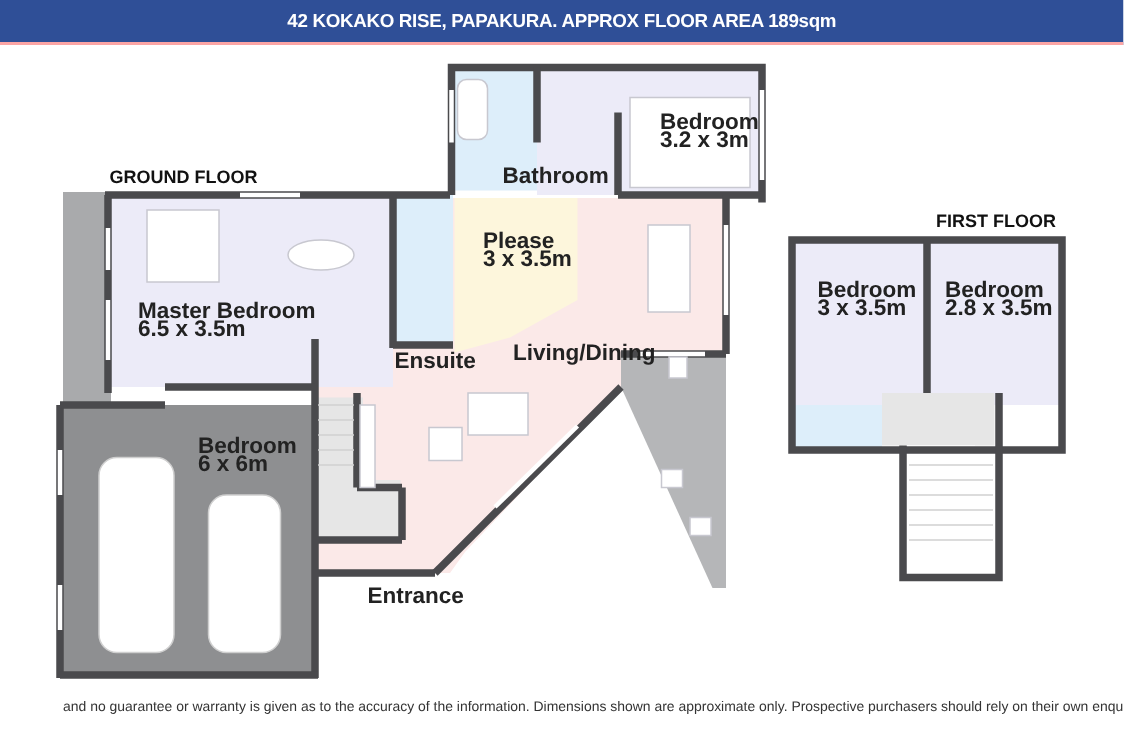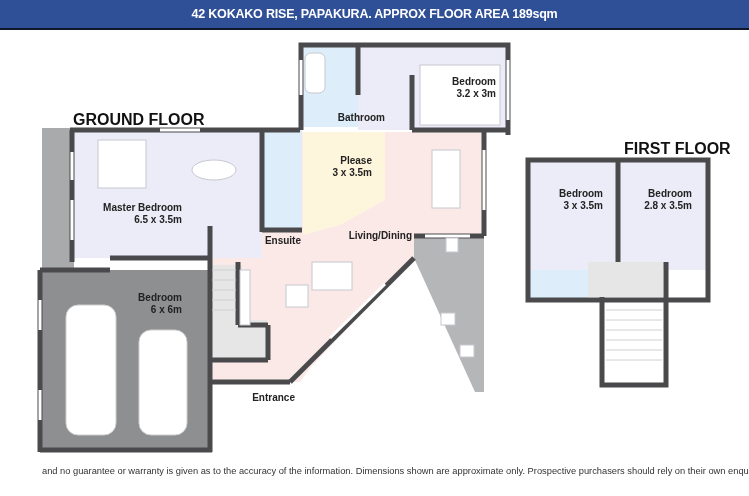--- a/index.html
+++ b/index.html
@@ -1,21 +1,21 @@
 <!DOCTYPE html>
 <html><head>
 <meta charset="utf-8">
 <style>
   html, body { margin:0; padding:0; background:#ffffff; }
   body { width:749px; height:496px; position:relative; overflow:hidden; font-family:"Liberation Sans", sans-serif; }
-  .header { position:absolute; left:0; top:0; width:749px; height:28px; background:#2f4f97; border-bottom:2px solid #0f172a; }
+  .header { position:absolute; left:0; top:0; width:749px; height:28px; background:#2f4f97; border-bottom:2px solid #fca5a5; }
   .header-title { position:absolute; left:0; top:0; width:749px; height:28px; line-height:28px; text-align:center; color:#ffffff; font-weight:bold; font-size:12.5px; letter-spacing:-0.2px; }
   .plan { position:absolute; left:0; top:0; }
-  .label { position:absolute; font-weight:bold; font-size:10px; color:#222; text-align:right; line-height:12px; white-space:nowrap; }
-  .floor-title { position:absolute; font-weight:bold; font-size:16px; color:#111; white-space:nowrap; }
+  .label { position:absolute; font-weight:bold; font-size:15px; color:#222; text-align:left; line-height:12px; white-space:nowrap; }
+  .floor-title { position:absolute; font-weight:bold; font-size:12px; color:#111; white-space:nowrap; }
   .disclaimer { position:absolute; left:42px; top:465px; width:700px; font-size:9.3px; color:#333; line-height:12.5px; }
   .disclaimer span { display:block; white-space:nowrap; }
 </style>
 </head>
 <body>
 
 <div class="header">
   <div class="header-title">42 KOKAKO RISE, PAPAKURA. APPROX FLOOR AREA 189sqm</div>
 </div>
 

